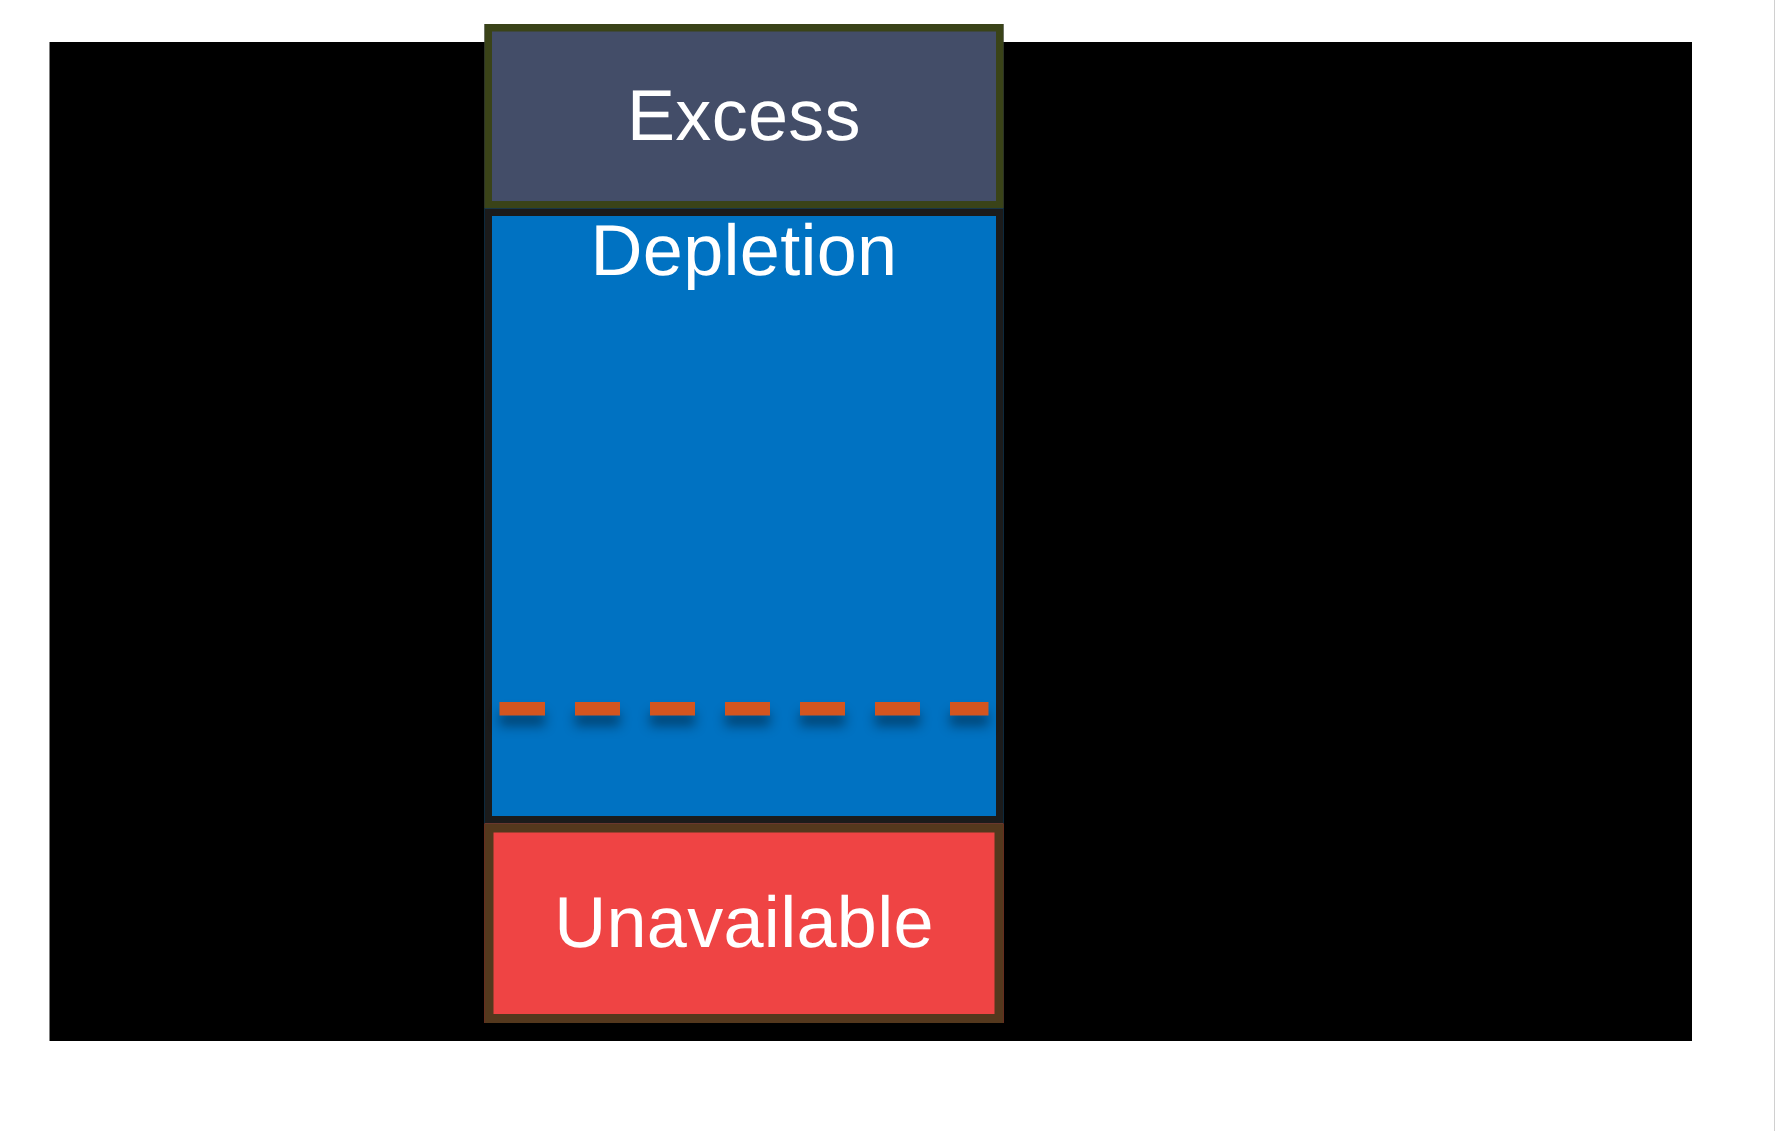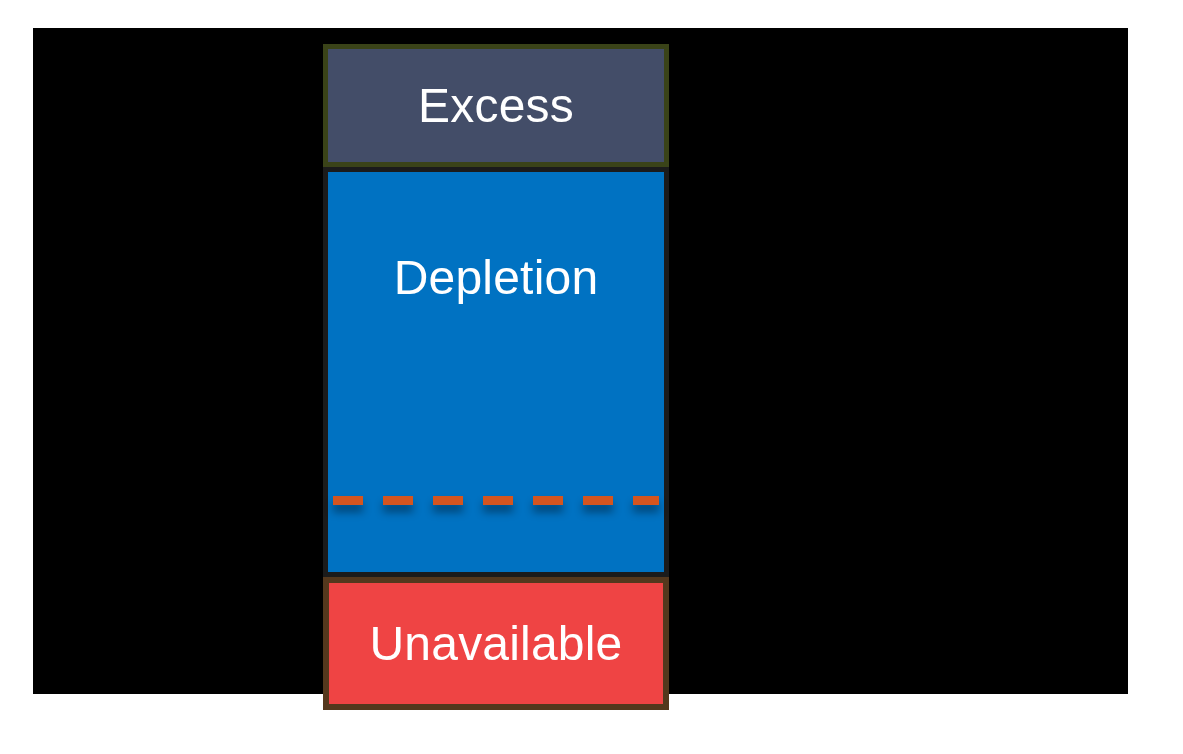--- a/index.html
+++ b/index.html
@@ -20,21 +20,21 @@
     position: absolute;
     left: 33px;
     top: 28px;
     width: 1095px;
     height: 666px;
     background: #000000;
   }
   .stack {
     position: absolute;
     left: 323px;
-    top: 44px;
+    top: 16px;
     width: 346px;
     height: 666px;
   }
   .box {
     position: absolute;
     left: 0;
     width: 100%;
     box-sizing: border-box;
     display: flex;
     align-items: center;
@@ -54,21 +54,20 @@
   
   #box-depletion {
     top: 123px;
     height: 410px;
     background: #0072c2;
     border: 5px solid #1b1b1b;
     align-items: flex-start;
     justify-content: center;
   }
   #box-depletion .lbl {
-    margin-top: 82px;
   }
   
   #box-unavailable {
     top: 533px;
     height: 133px;
     background: #ef4444;
     border: 6px solid #54381d;
   }
   
   #dash-line {

